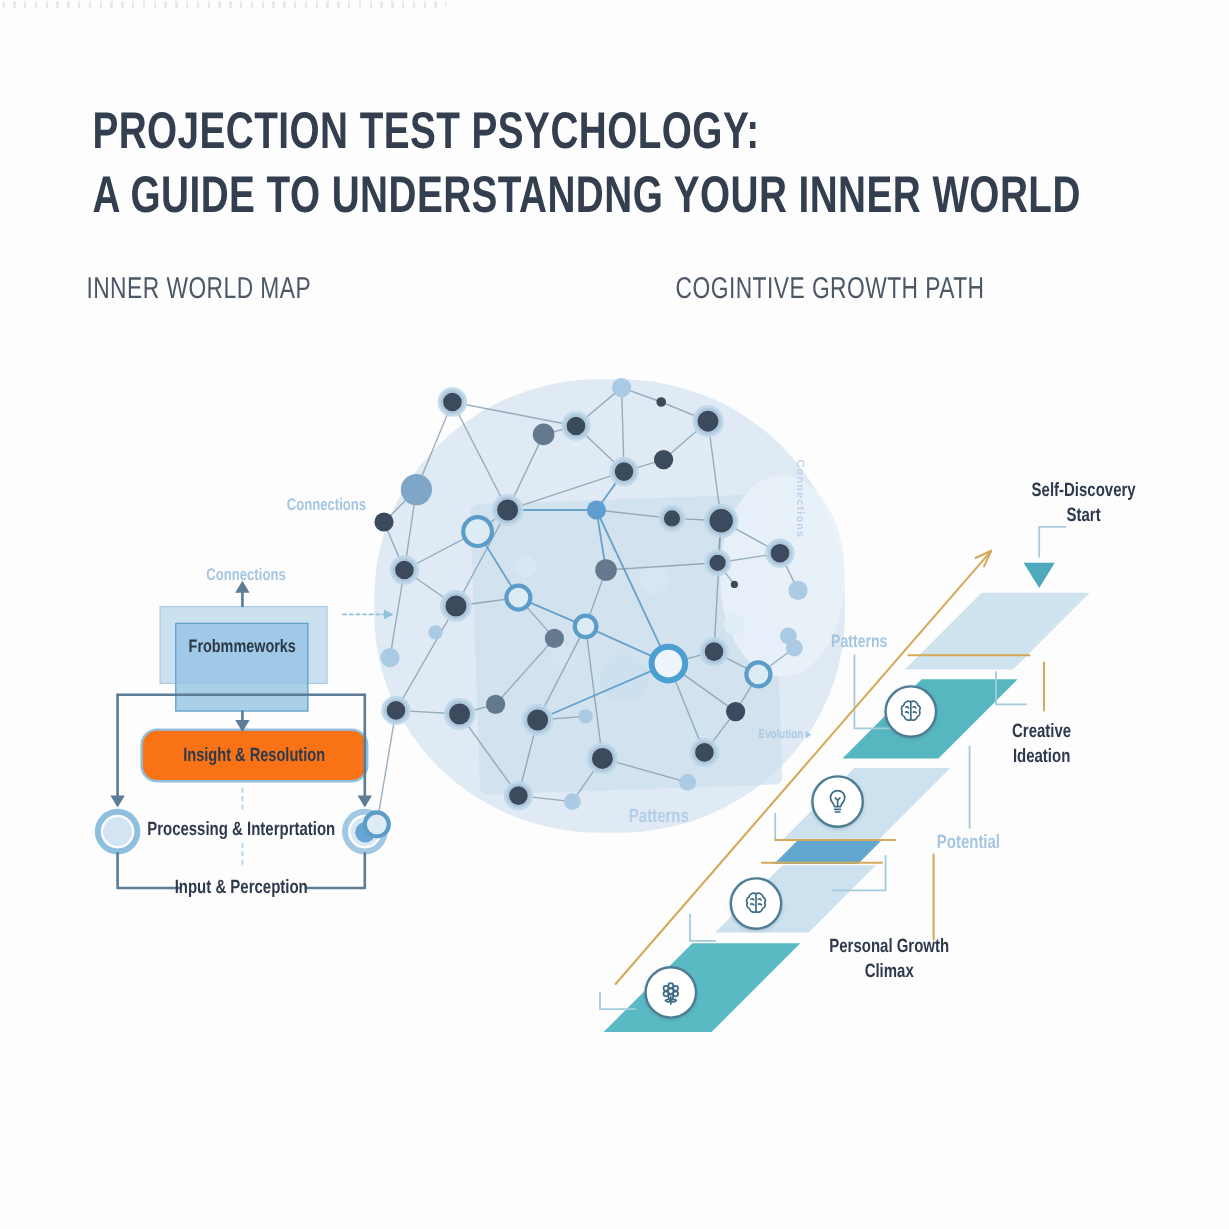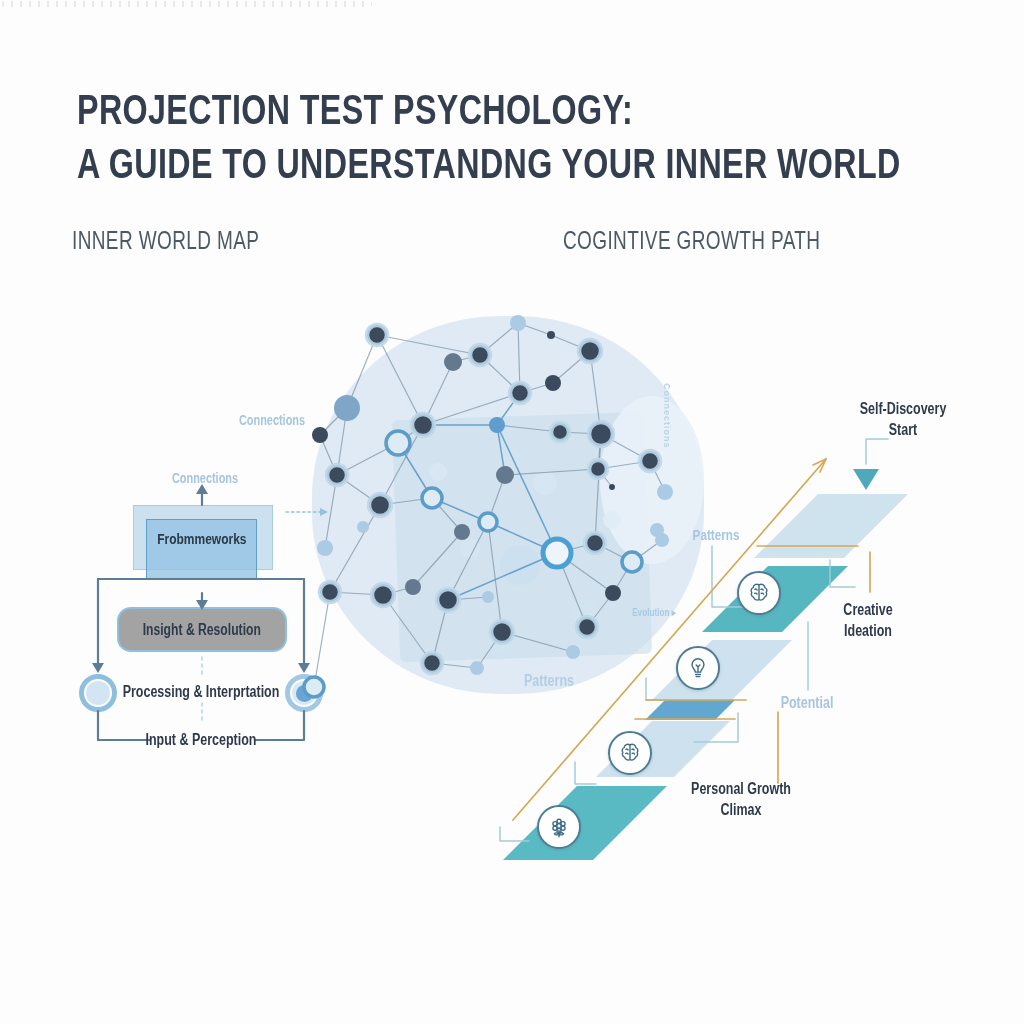--- a/index.html
+++ b/index.html
@@ -19,25 +19,25 @@
   .lbl-dark{font-weight:700;font-size:16px;color:#2e3a4c;}
   .lbl-blue{font-weight:600;font-size:14px;color:#a6c5e1;}
   .lbl-blue-lg{font-weight:600;font-size:16px;color:#a6c5e1;}
   .lbl-pat{font-weight:600;font-size:16px;color:#b3cee6;}
   .lbl-tiny{font-weight:600;font-size:10.5px;color:#a9c9e3;}
   .vlbl{position:absolute;left:662px;top:383px;writing-mode:vertical-rl;font-size:9px;
         letter-spacing:1px;color:#b7d1e9;font-weight:600;opacity:.9;}
   
   .box-outer{left:133px;top:505px;width:138px;height:63px;background:rgba(156,198,226,.5);
              border:1px solid rgba(130,175,212,.45);}
-  .box-inner{left:146px;top:519px;width:111px;height:61px;background:rgba(147,195,227,.8);
+  .box-inner{left:146px;top:519px;width:111px;height:74px;background:rgba(147,195,227,.8);
              border:1.5px solid #609fca;box-sizing:border-box;display:flex;justify-content:center;
              padding-top:10px;}
   .box-inner span{font-size:15px;font-weight:700;color:#2b3947;transform:scaleX(0.8);white-space:nowrap;}
-  .box-insight{left:117px;top:607px;width:170px;height:45px;background:#a3a3a3;border:2px solid #8fc0e0;
+  .box-insight{left:117px;top:607px;width:190px;height:45px;background:#f97316;border:2px solid #8fc0e0;
                border-radius:14px;box-sizing:border-box;display:flex;align-items:center;justify-content:center;}
   .box-insight span{font-size:16px;font-weight:700;color:#2e3a4c;transform:scaleX(0.76);white-space:nowrap;}
   .ring-circle{position:absolute;width:24px;height:24px;padding:2px;border:5px solid #8fbfdf;
                border-radius:50%;background:#d3e5f3;background-clip:content-box;
                display:flex;align-items:center;justify-content:center;}
   .ring-circle.right{border-color:#a3c8e4;background-color:#d8e8f4;}
   .ring-circle .dot{width:17px;height:17px;border-radius:50%;background:#68a4d4;}
   
   .icirc{position:absolute;width:40px;height:40px;border-radius:50%;background:#fff;
          border:2px solid #4d7d95;display:flex;align-items:center;justify-content:center;

